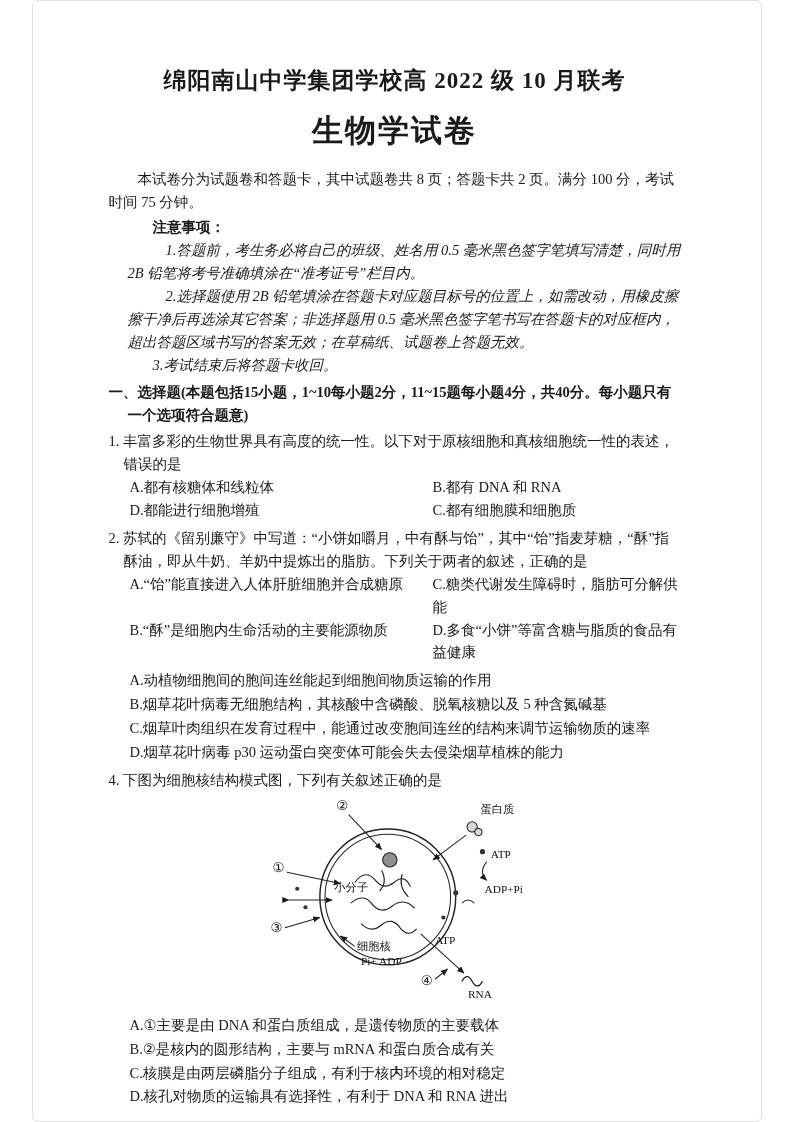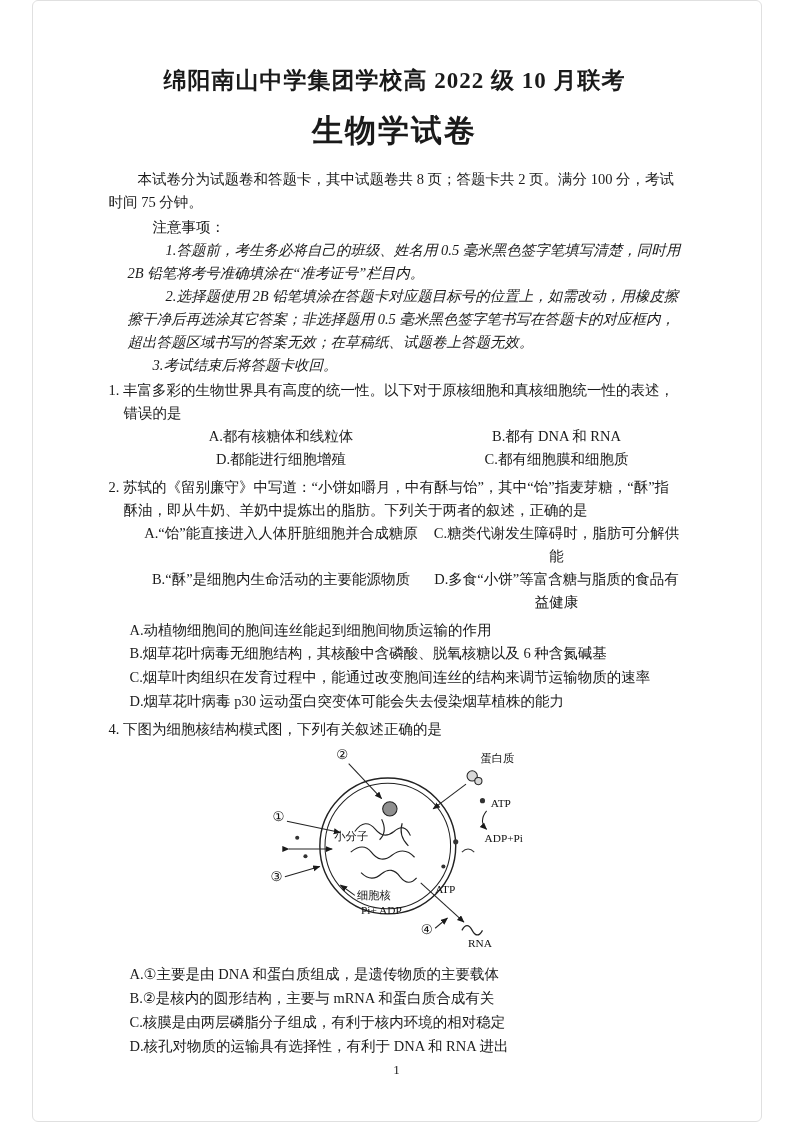--- a/index.html
+++ b/index.html
@@ -8,28 +8,28 @@
     width: 730px; height: 1122px; margin: 0 auto; background: #fff;
     border: 1px solid #e0e0e0; border-radius: 6px;
     padding: 62px 80px 30px 76px;
     font-family: "Liberation Serif", "DejaVu Serif", serif;
     color: #1a1a1a; font-size: 14.5px; line-height: 1.58;
     position: relative; overflow: hidden;
   }
   .title    { text-align: center; font-size: 23px; font-weight: 700; margin: 0 0 8px; letter-spacing: 1px; }
   .subtitle { text-align: center; font-size: 31px; font-weight: 700; margin: 0 0 12px; letter-spacing: 2px; }
   .intro { margin: 0 0 2px; text-indent: 2em; }
-  .notice-title { margin: 0; font-weight: 400; padding-left: 44px; }
+  .notice-title { margin: 0; font-weight: 700; padding-left: 44px; }
   .notice { margin: 0; padding-left: 19px; text-indent: 38px; font-style: italic; }
   .notice.short { text-indent: 25px; }
   .section-header { font-weight: 700; margin: 5px 0 2px; padding-left: 19px; text-indent: -19px; }
   .question { margin: 3px 0 5px; }
   .stem { margin: 0; padding-left: 15px; text-indent: -15px; }
   .options-grid { display: grid; grid-template-columns: 303px 1fr; padding-left: 21px; }
-  .options-grid span { display: block; text-align: center; }
+  .options-grid span { display: block; }
   .options-list { padding-left: 21px; }
   .options-list div { margin: 1px 0; }
   .figure-wrap { width: 340px; margin: 2px auto; }
   svg text { font-family: "Liberation Serif", "DejaVu Serif", serif; font-size: 11px; fill: #111; }
   svg text.num { font-size: 13px; }
   .pagenum { position: absolute; bottom: 40px; left: 0; right: 0; text-align: center; font-size: 13px; }
 </style>
 </head>
 <body>
 
@@ -40,20 +40,21 @@
 
   <p class="intro">本试卷分为试题卷和答题卡，其中试题卷共 8 页；答题卡共 2 页。满分 100 分，考试时间 75 分钟。</p>
 
   <div>
     <p class="notice-title">注意事项：</p>
     <p class="notice">1.答题前，考生务必将自己的班级、姓名用 0.5 毫米黑色签字笔填写清楚，同时用 2B 铅笔将考号准确填涂在“准考证号”栏目内。</p>
     <p class="notice">2.选择题使用 2B 铅笔填涂在答题卡对应题目标号的位置上，如需改动，用橡皮擦擦干净后再选涂其它答案；非选择题用 0.5 毫米黑色签字笔书写在答题卡的对应框内，超出答题区域书写的答案无效；在草稿纸、试题卷上答题无效。</p>
     <p class="notice short">3.考试结束后将答题卡收回。</p>
   </div>
 
+  <p class="section-header">一、选择题(本题包括15小题，1~10每小题2分，11~15题每小题4分，共40分。每小题只有一个选项符合题意)</p>
 
   <div class="question">
     <p class="stem">1. 丰富多彩的生物世界具有高度的统一性。以下对于原核细胞和真核细胞统一性的表述，错误的是</p>
     <div class="options-grid">
       <span>A.都有核糖体和线粒体</span>
       <span>B.都有 DNA 和 RNA</span>
       <span>D.都能进行细胞增殖</span>
       <span>C.都有细胞膜和细胞质</span>
     </div>
   </div>
@@ -64,21 +65,21 @@
       <span>A.“饴”能直接进入人体肝脏细胞并合成糖原</span>
       <span>C.糖类代谢发生障碍时，脂肪可分解供能</span>
       <span>B.“酥”是细胞内生命活动的主要能源物质</span>
       <span>D.多食“小饼”等富含糖与脂质的食品有益健康</span>
     </div>
   </div>
 
   <div class="question">
     <div class="options-list">
       <div>A.动植物细胞间的胞间连丝能起到细胞间物质运输的作用</div>
-      <div>B.烟草花叶病毒无细胞结构，其核酸中含磷酸、脱氧核糖以及 6 种含氮碱基</div>
+      <div>B.烟草花叶病毒无细胞结构，其核酸中含磷酸、脱氧核糖以及 5 种含氮碱基</div>
       <div>C.烟草叶肉组织在发育过程中，能通过改变胞间连丝的结构来调节运输物质的速率</div>
       <div>D.烟草花叶病毒 p30 运动蛋白突变体可能会失去侵染烟草植株的能力</div>
     </div>
   </div>
 
   <div class="question">
     <p class="stem">4. 下图为细胞核结构模式图，下列有关叙述正确的是</p>
 
     <div class="figure-wrap">
       <svg viewBox="0 0 330 205" width="340" height="211">

